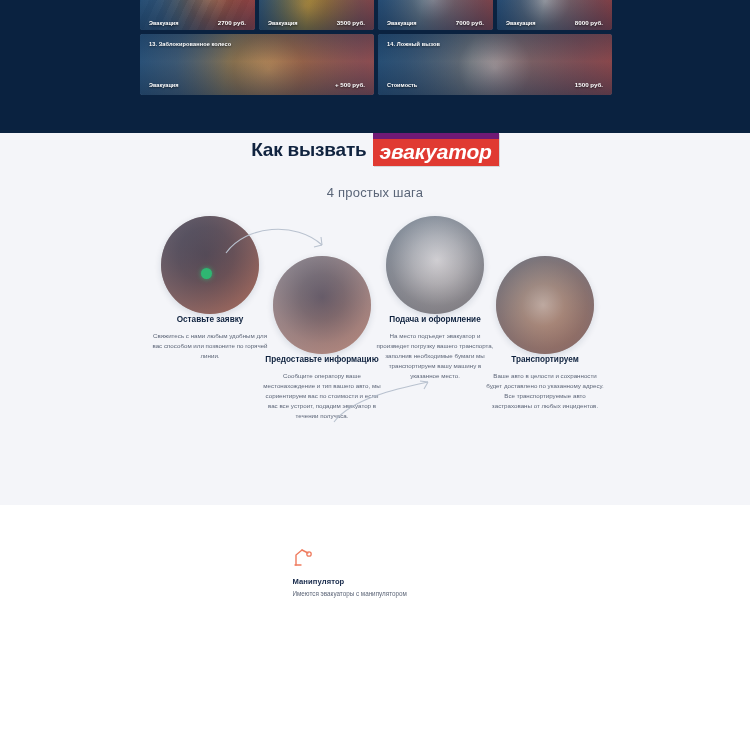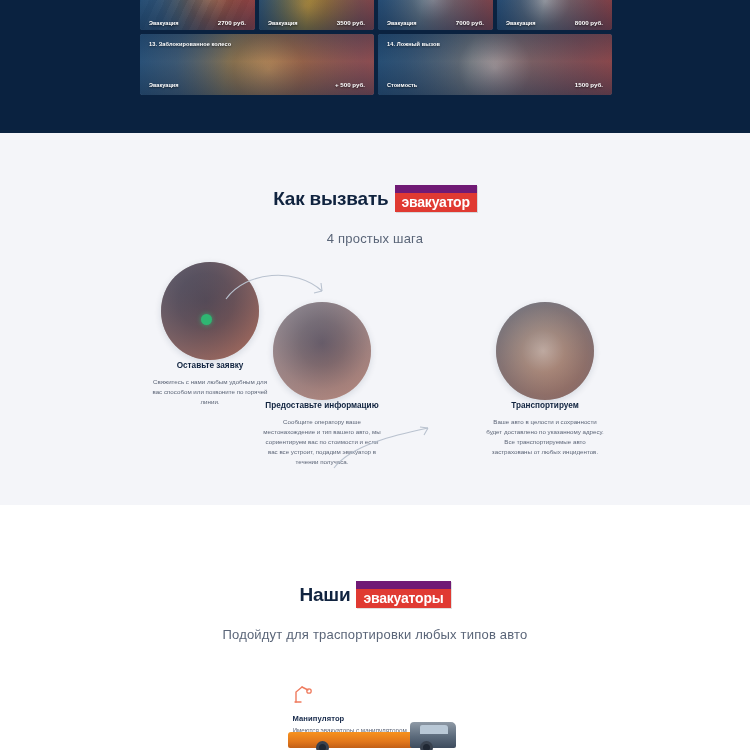--- a/index.html
+++ b/index.html
@@ -93,35 +93,35 @@
 
   .row-top .pcard-foot { bottom: 4px; }
 
   
   .steps-section {
     position: relative;
     width: 750px;
     height: 372px;
     background: #f4f5f9;
   }
-  .heading-wrap { text-align: center; padding-top: 52px; }
+  .heading-wrap { text-align: center; }
   .heading {
     font-size: 19px; font-weight: bold; color: #10233f;
     letter-spacing: -.2px;
     display: inline-flex; align-items: center; gap: 6px;
   }
   .badge {
     display: inline-block; position: relative;
     background: #e03a32;
     color: #ffffff;
-    font-weight: bold;
-    font-size: 14px;
+    font-style: italic; font-weight: bold;
+    font-size: 21px;
     padding: 1px 7px 2px 7px;
     line-height: 1.15;
-    border-top: 8px solid #701a75;
+    border-top: 6px solid #701a75;
     box-shadow: 1px 1px 0 rgba(0,0,0,.12);
   }
   .subheading {
     margin-top: 19px;
     font-size: 13px;
     color: #5a6578;
     letter-spacing: .2px;
   }
 
   .steps { position: relative; width: 750px; height: 230px; margin-top: 16px; }
@@ -325,47 +325,47 @@
       </div>
 
       <div class="step" style="left:247px; top:40px;">
         <div class="circle c2">
             <div class="img"></div>
           </div>
         <div class="step-title">Предоставьте информацию</div>
         <div class="step-text">Сообщите оператору ваше местонахождение и тип вашего авто, мы сориентируем вас по стоимости и если вас все устроит, подадим эвакуатор в течении получаса.</div>
       </div>
 
+      <div class="step" style="left:360px; top:0;">
+        <div class="circle c3">
+            <div class="img"></div>
+          </div>
+        <div class="step-title">Подача и оформление</div>
+        <div class="step-text">На место подъедет эвакуатор и произведет погрузку вашего транспорта, заполнив необходимые бумаги мы транспортируем вашу машину в указанное место.</div>
+      </div>
 
       <div class="arrow" style="left:330px; top:160px;">
         <svg width="118" height="52" viewBox="0 0 118 52">
           <path d="M4 46 C22 22, 70 12, 98 6" stroke="#b9c2cf" stroke-width="1.1" fill="none"></path>
           <path d="M98 6 l-8 -1 M98 6 l-4 7" stroke="#b9c2cf" stroke-width="1.1" fill="none"></path>
         </svg>
       </div>
 
       <div class="step" style="left:470px; top:40px;">
         <div class="circle c4">
             <div class="img"></div>
           </div>
         <div class="step-title">Транспортируем</div>
         <div class="step-text">Ваше авто в целости и сохранности будет доставлено по указанному адресу. Все транспортируемые авто застрахованы от любых инцидентов.</div>
       </div>
 
     </div>
   </section>
 
   <section class="trucks-section">
-    <div class="heading-wrap">
-      <div class="heading">
-        <span>Наши</span>
-        <span class="badge">эвакуаторы</span>
-      </div>
-      <div class="subheading">Подойдут для траспортировки любых типов авто</div>
-    </div>
 
     <div class="features">
 
       <div class="feature">
         <span class="ficon">
           <svg width="22" height="22" viewBox="0 0 22 22">
             <path d="M3 19 L3 9 L9 4" stroke="#ef7b5e" stroke-width="1.4" fill="none" stroke-linecap="round"></path>
             <path d="M9 4 L15 7" stroke="#ef7b5e" stroke-width="1.4" fill="none" stroke-linecap="round"></path>
             <circle cx="16" cy="8" r="2.2" stroke="#ef7b5e" stroke-width="1.3" fill="none"></circle>
             <path d="M2 19 L8 19" stroke="#ef7b5e" stroke-width="1.4" stroke-linecap="round"></path>

